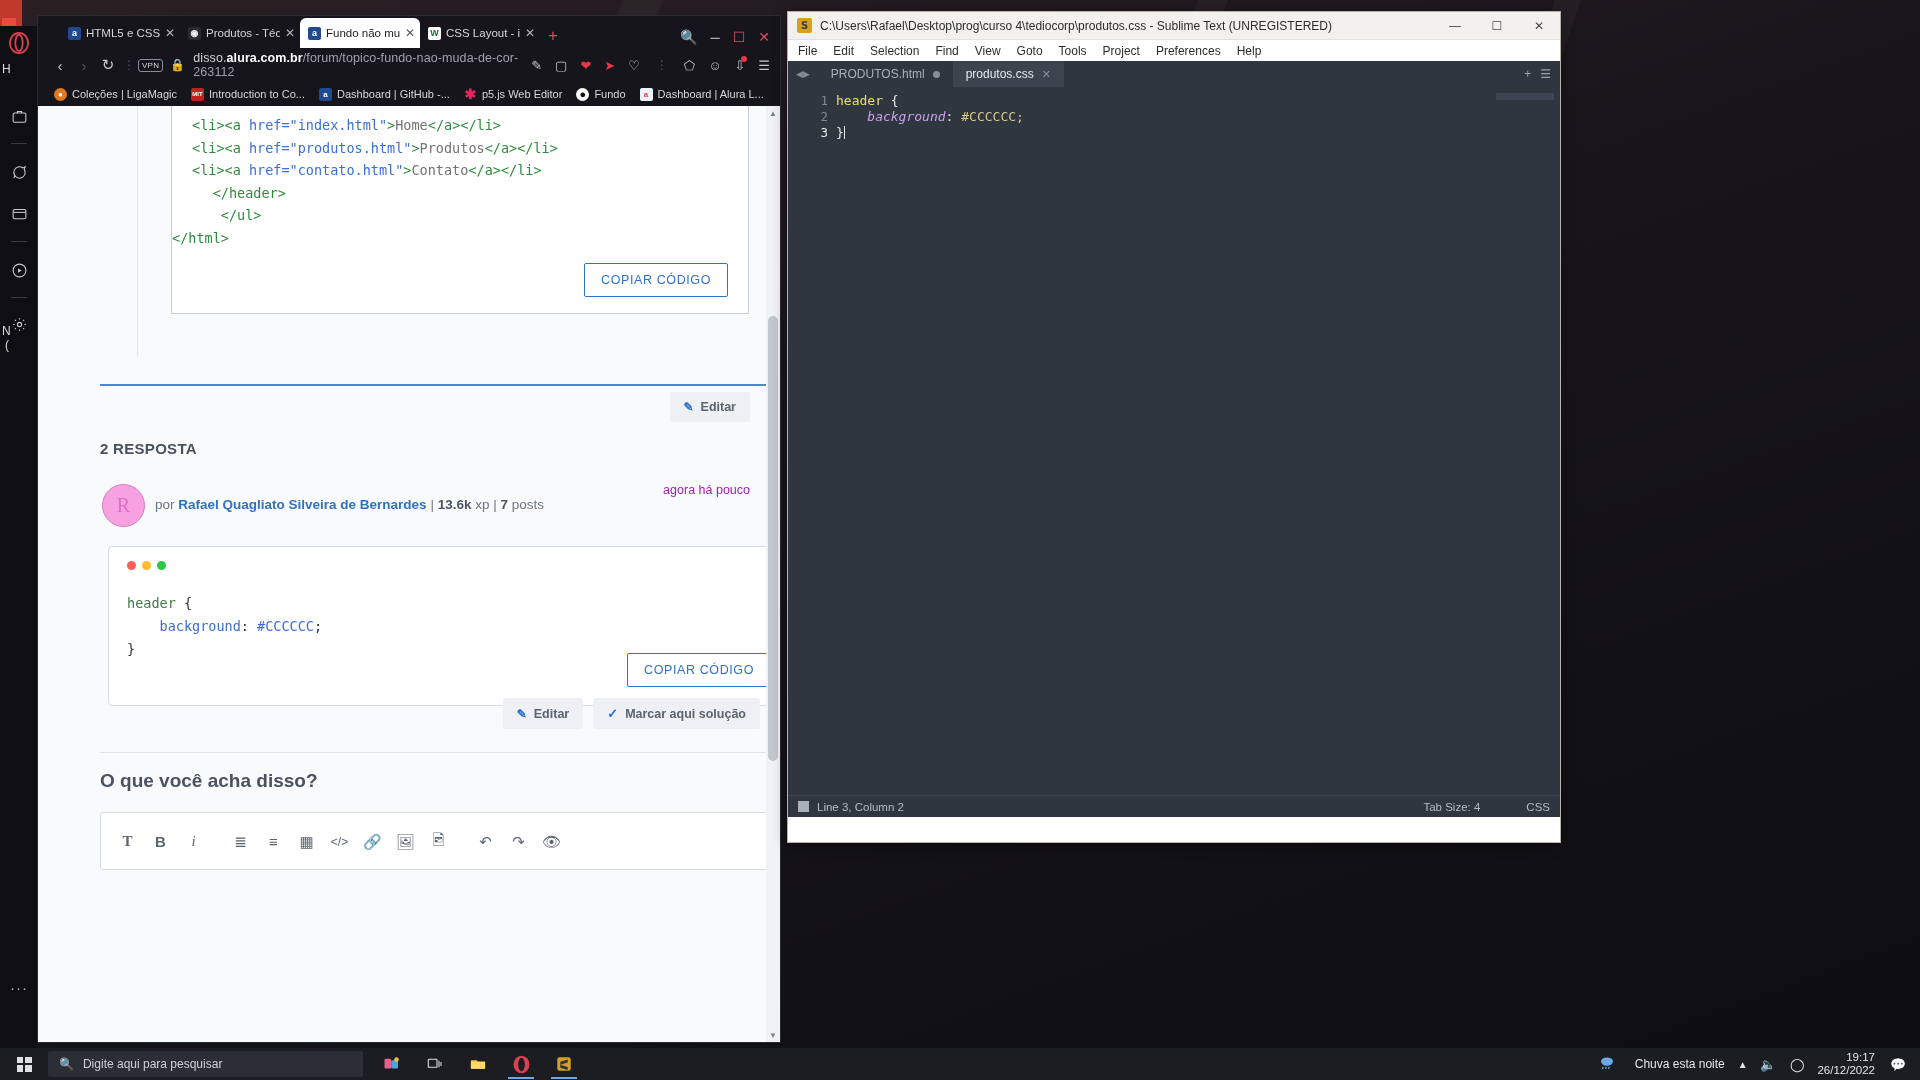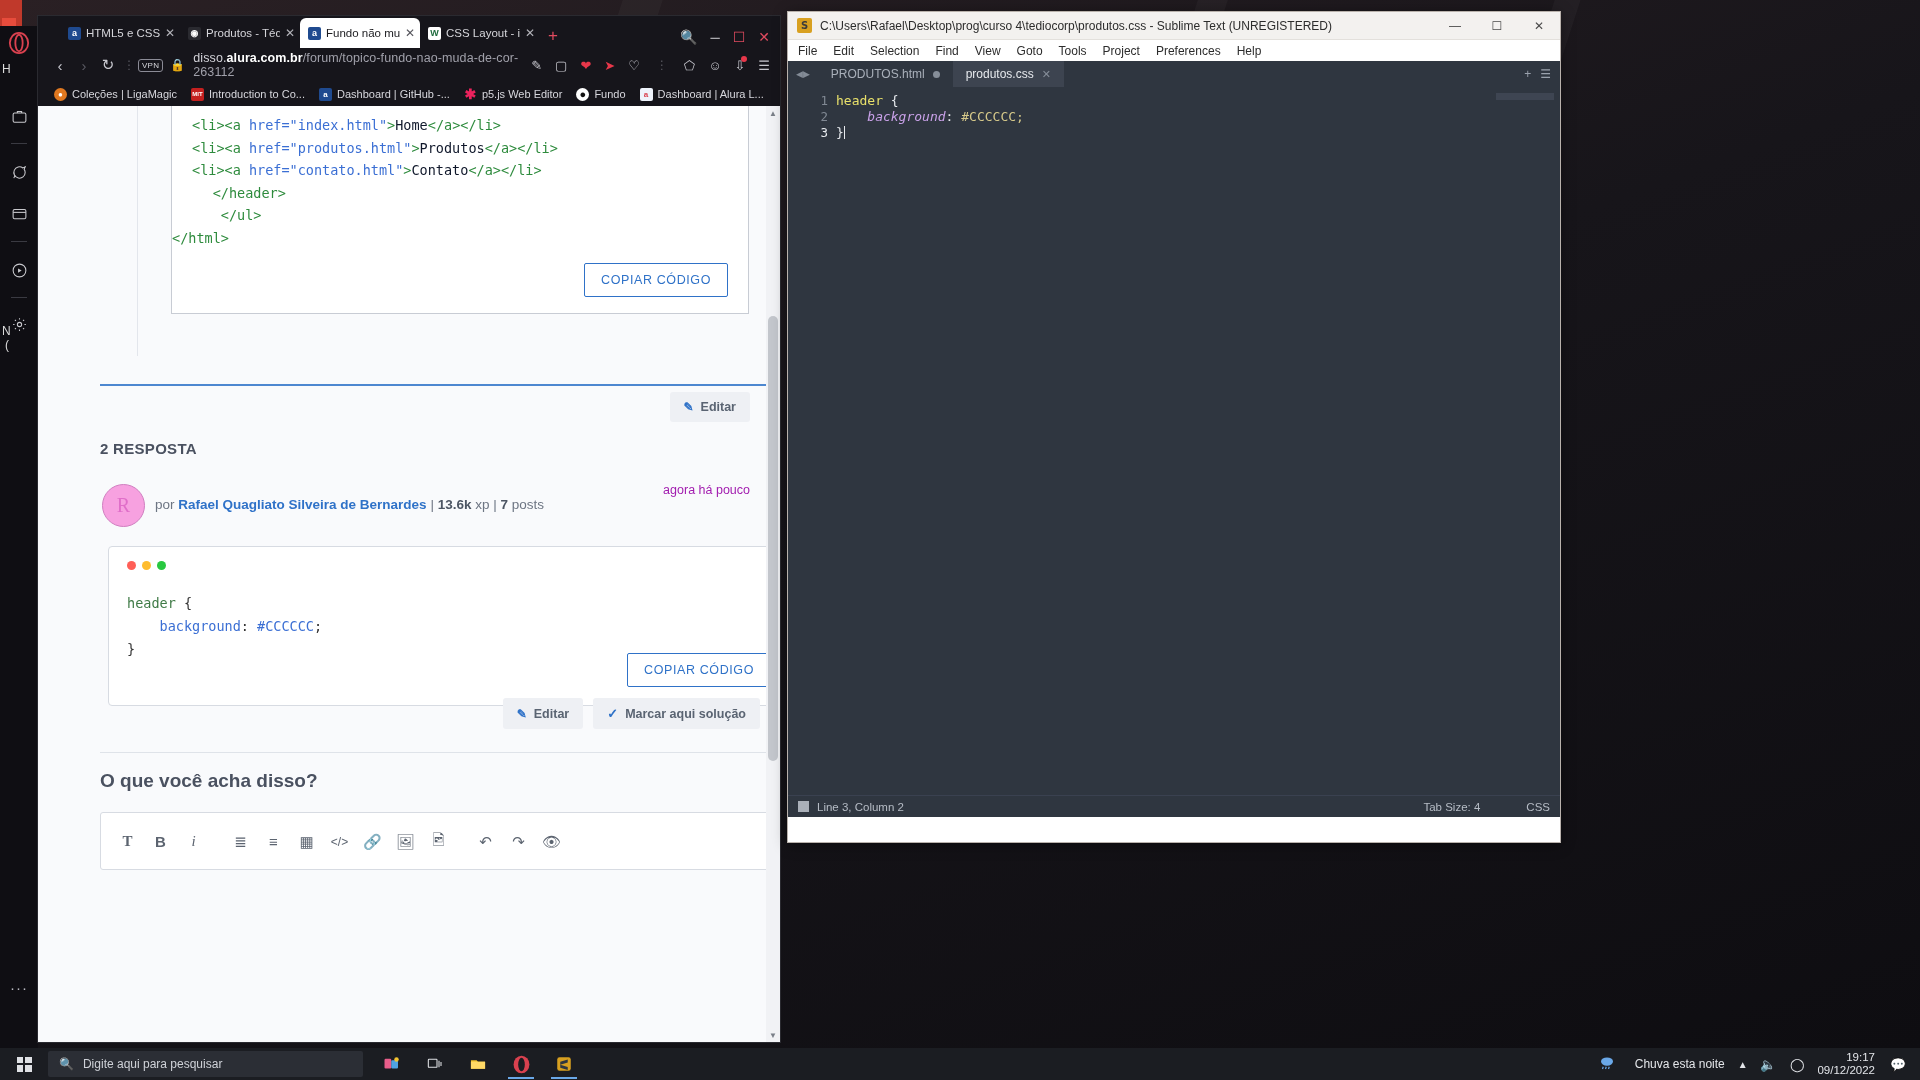--- a/index.html
+++ b/index.html
@@ -106,21 +106,21 @@
     position:absolute; left:133px; top:0px; width:578px;
     background:#ffffff; border:1px solid #c8ccd4; border-top:none;
     padding:8px 0 14px 0;
   }
   .code {
     font-family:"DejaVu Sans Mono", monospace; font-size:13.5px; line-height:22.5px;
     color:#333; white-space:pre;
   }
   .code .tag { color:#2e8b3d; }
   .code .attr { color:#3b6fd4; }
-  .code .txt { color:#0f172a; }
+  .code .txt { color:#737373; }
   .copy-btn {
     border:1px solid #2f72c8; color:#2f72c8; background:#fff;
     font-size:12.5px; letter-spacing:0.6px; padding:9px 16px; border-radius:2px;
     font-family:"Liberation Sans", sans-serif; cursor:pointer;
   }
 
   .edit-row { position:absolute; left:0; width:742px; display:flex; justify-content:flex-end; padding-right:30px;}
   .soft-btn {
     background:#eef0f4; border:none; border-radius:3px; color:#5a6472;
     font-size:12.5px; font-weight:bold; padding:8px 14px; display:flex; align-items:center; gap:7px; cursor:pointer;
@@ -571,19 +571,19 @@
               <path d="M7 17l-1 3M11 17l-1 3M15 17l-1 3" stroke="#6aa8e8" stroke-width="1.6"></path>
             </svg>
         </span>
         <span>Chuva esta noite</span>
       </span>
       <span style="font-size:10px;">▲</span>
       <span style="font-size:13px;">🔈</span>
       <span style="font-size:13px;">◯</span>
       <span class="clock">
         <div>19:17</div>
-        <div>09/12/2022</div>
+        <div>26/12/2022</div>
       </span>
       <span class="tb-notify" style="font-size:13px;">💬</span>
     </div>
   </div>
 
 </div>
 
 </body></html>

